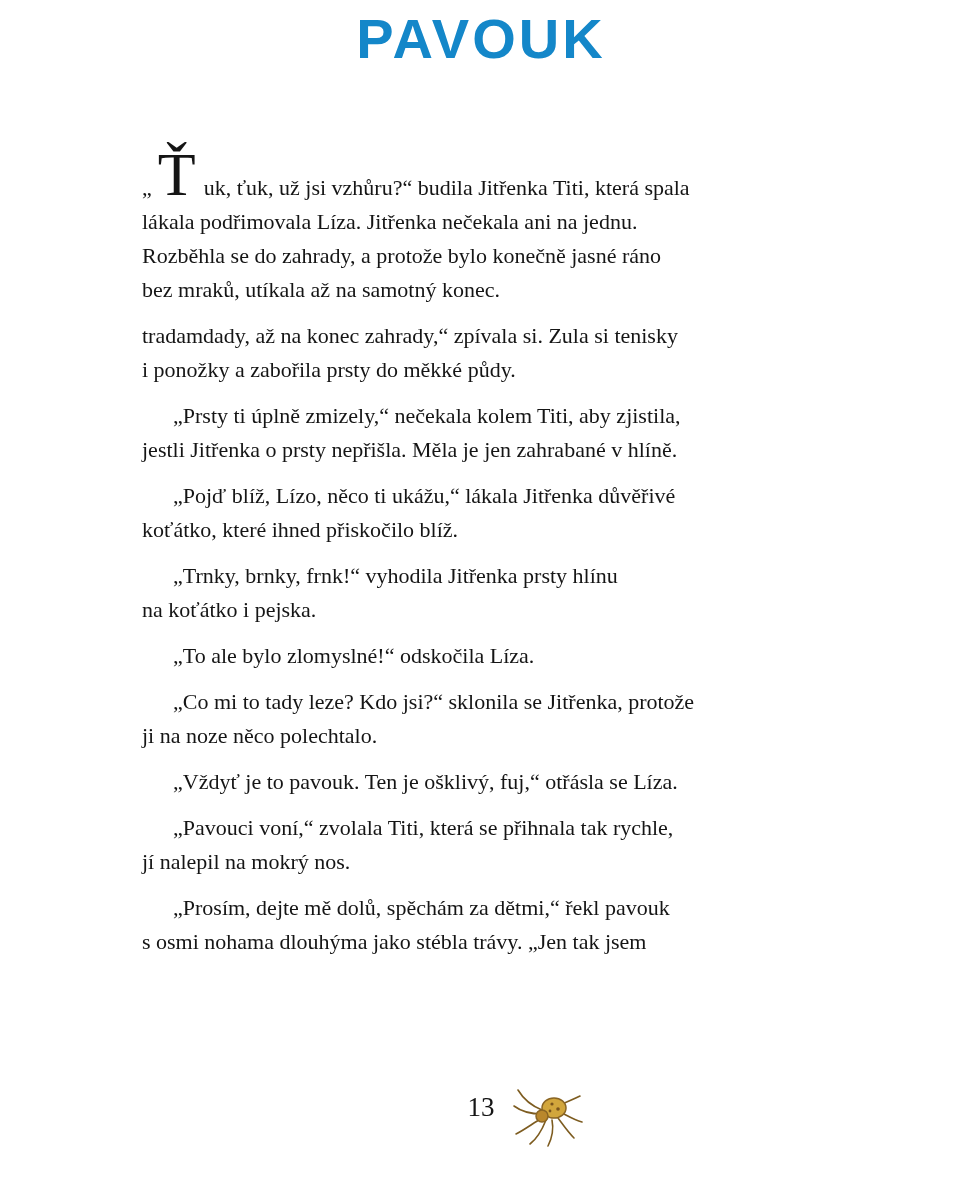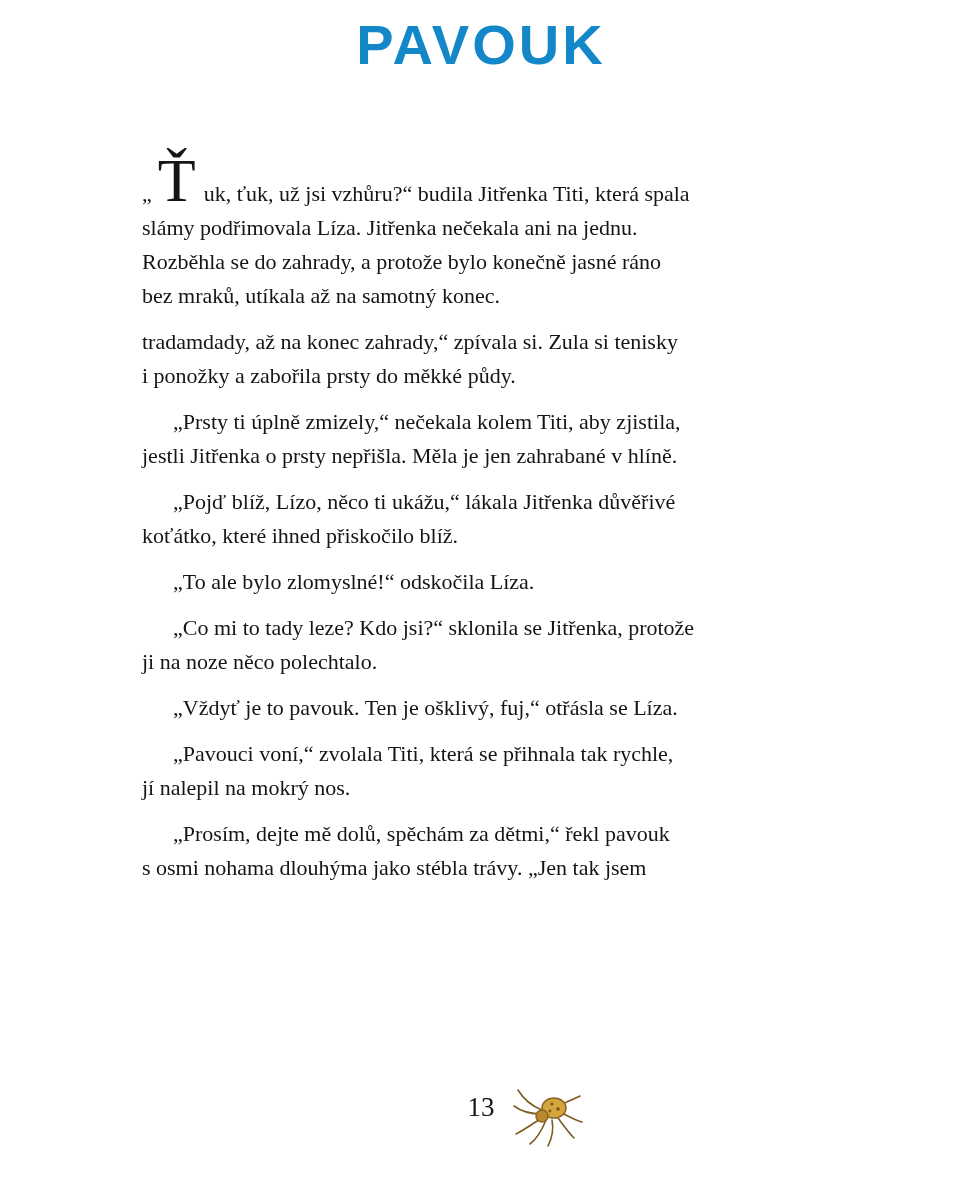--- a/index.html
+++ b/index.html
@@ -6,21 +6,21 @@
   .page {
     position: relative;
     width: 962px;
     height: 1181px;
     background: #ffffff;
     font-family: "Liberation Serif", serif;
     color: #151515;
     overflow: hidden;
   }
   .title {
-    margin: 12px;
+    margin: 6px;
     text-align: center;
     font-family: "Liberation Sans", sans-serif;
     font-weight: 700;
     font-size: 56px;
     letter-spacing: 3px;
     color: #1487c9;
   }
   .text-block {
     width: 730px;
     margin: 86px 0 0 130px;
@@ -58,40 +58,44 @@
 <body>
 
 <div class="page">
 
   <h1 class="title">PAVOUK</h1>
 
   <div class="text-block">
 
     <p>
       <span class="line"><span class="openq">„</span><span class="initial">Ť</span><span>uk, ťuk, už jsi vzhůru?“ budila Jitřenka Titi, která spala</span></span>
-      <span class="line">slámy podřimovala Líza. Jitřenka nečekala ani na jednu.</span>
+      <span class="line">lákala podřimovala Líza. Jitřenka nečekala ani na jednu.</span>
       <span class="line">Rozběhla se do zahrady, a protože bylo konečně jasné ráno</span>
       <span class="line">bez mraků, utíkala až na samotný konec.</span>
     </p>
 
     <p>
       <span class="line">tradamdady, až na konec zahrady,“ zpívala si. Zula si tenisky</span>
       <span class="line">i ponožky a zabořila prsty do měkké půdy.</span>
     </p>
 
     <p>
       <span class="line indent">„Prsty ti úplně zmizely,“ nečekala kolem Titi, aby zjistila,</span>
       <span class="line">jestli Jitřenka o prsty nepřišla. Měla je jen zahrabané v hlíně.</span>
     </p>
 
     <p>
       <span class="line indent">„Pojď blíž, Lízo, něco ti ukážu,“ lákala Jitřenka důvěřivé</span>
       <span class="line">koťátko, které ihned přiskočilo blíž.</span>
     </p>
 
+    <p>
+      <span class="line indent">„Trnky, brnky, frnk!“ vyhodila Jitřenka prsty hlínu</span>
+      <span class="line">na koťátko i pejska.</span>
+    </p>
 
     <p>
       <span class="line indent">„To ale bylo zlomyslné!“ odskočila Líza.</span>
     </p>
 
     <p>
       <span class="line indent">„Co mi to tady leze? Kdo jsi?“ sklonila se Jitřenka, protože</span>
       <span class="line">ji na noze něco polechtalo.</span>
     </p>
 

